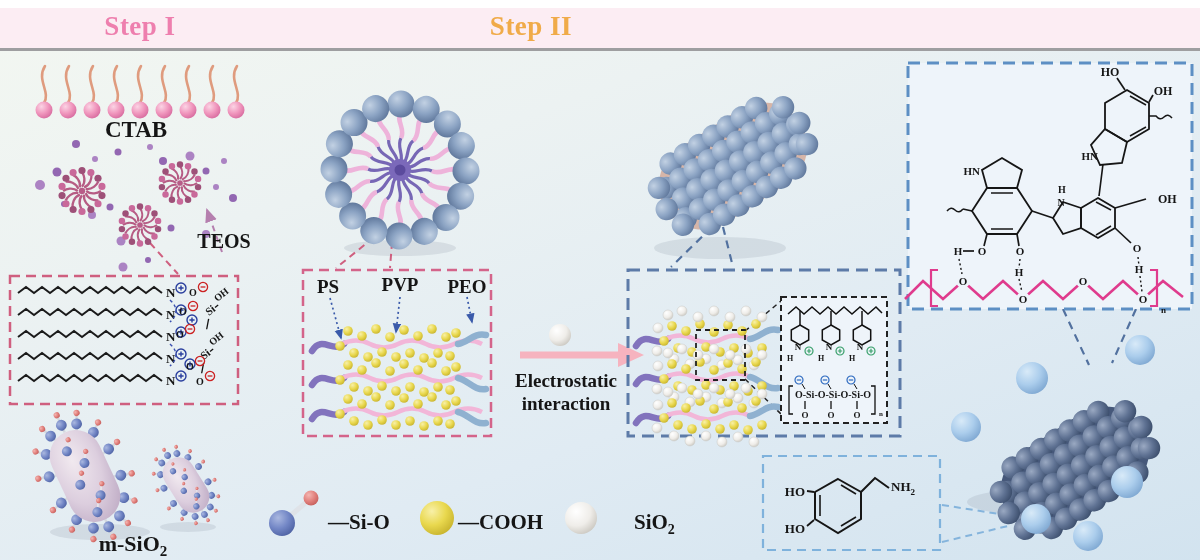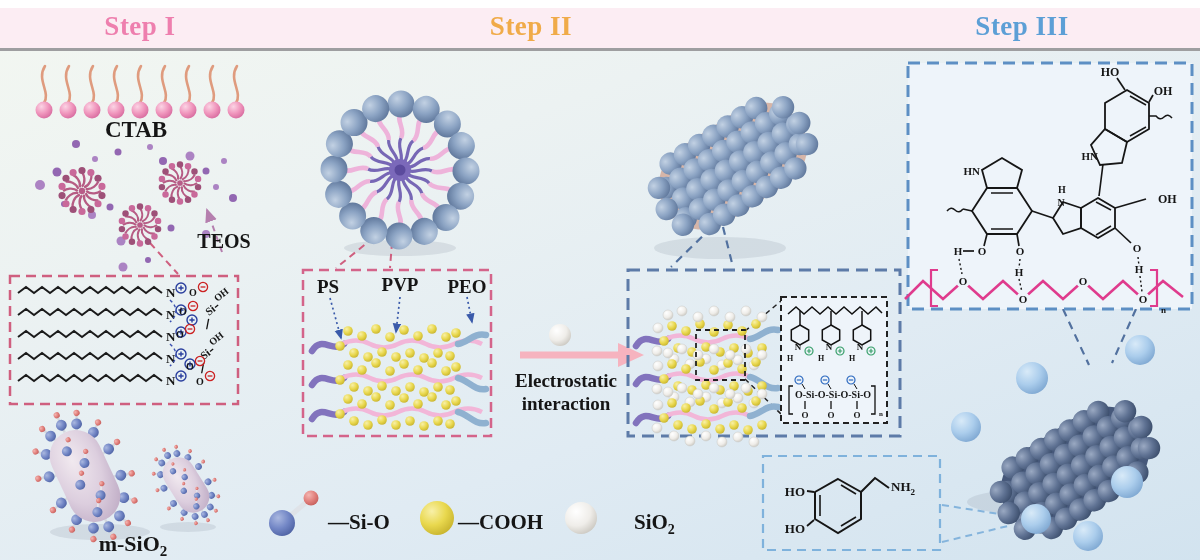--- a/index.html
+++ b/index.html
@@ -15,21 +15,20 @@
   .t23{font-size:23px}.t20{font-size:20px}.t19{font-size:19px}.t21{font-size:21px}
   .t13{font-size:13px}
 </style>
 </head>
 <body>
 
 <div class="stage">
   <div class="header">
     <span class="step s1" style="color: rgb(238, 127, 174);">Step I</span>
     <span class="step s2" style="color: rgb(240, 171, 73);">Step II</span>
-    <span class="step s3" style="color: rgb(92, 159, 214);">Step III</span>
   </div>
 
   <svg id="art" class="art" width="1200" height="560" viewBox="0 0 1200 560">
     <defs>
       <radialGradient id="gPink" cx="35%" cy="30%" r="75%">
         <stop offset="0%" stop-color="#fbd4e4"></stop>
           <stop offset="55%" stop-color="#f096bd"></stop>
           <stop offset="100%" stop-color="#d76b9f"></stop>
       </radialGradient>
       <radialGradient id="gBlueSph" cx="35%" cy="30%" r="75%">

